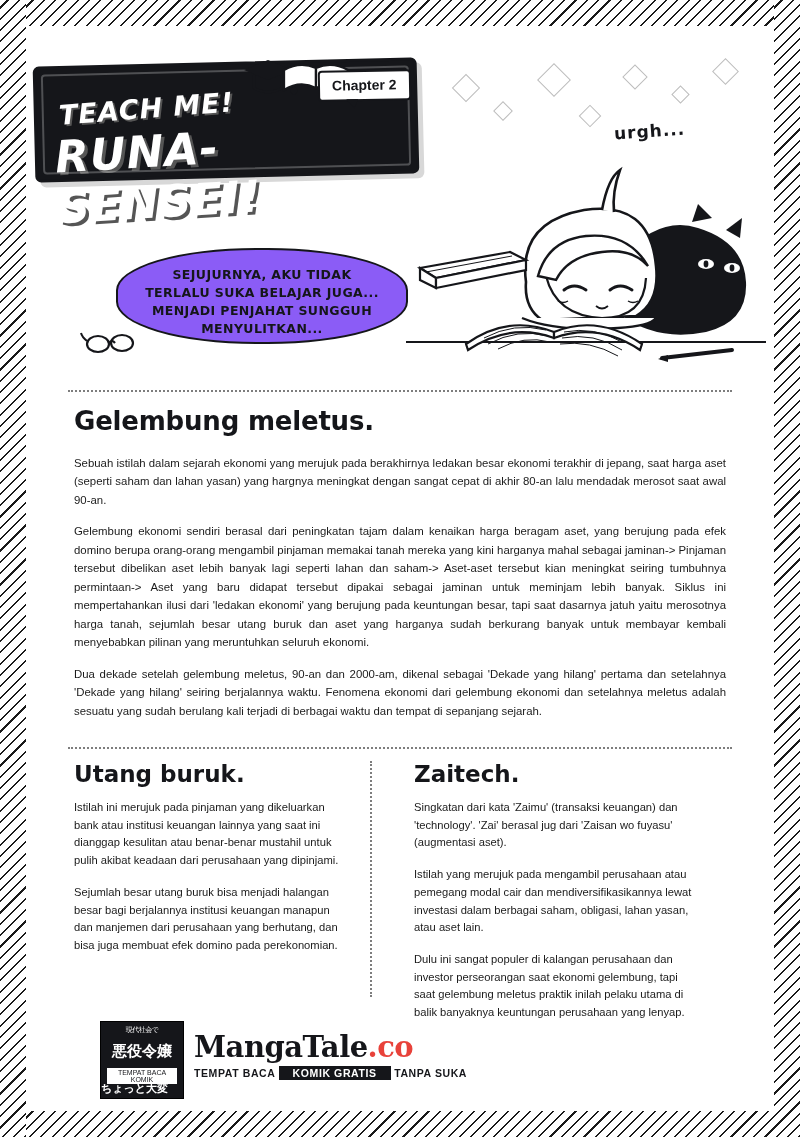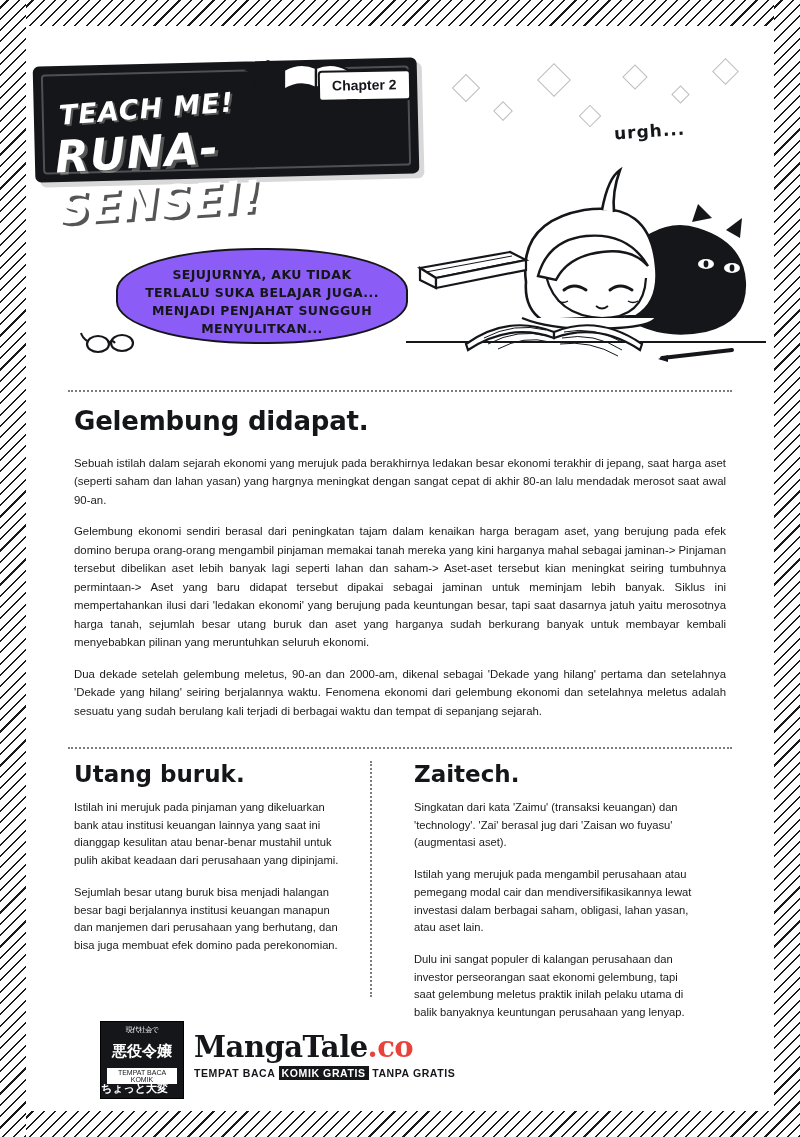--- a/index.html
+++ b/index.html
@@ -261,21 +261,21 @@
     line-height: 1;
   }
   .brand-name .co { color: #e8423a; }
   .brand-sub {
     margin-top: 5px;
     font-size: 10.5px;
     font-weight: bold;
     letter-spacing: 0.6px;
     color: #15161a;
   }
-  .brand-sub .hl { background: #15161a; color: #fff; padding: 1px 3px; }
+  .brand-sub .hl { background: #15161a; color: #fff; padding: 1px 14px; }
 </style>
 </head>
 <body>
 
 <div class="page">
 
   <div class="hatch hatch-top"></div>
   <div class="hatch hatch-bottom"></div>
   <div class="hatch hatch-left"></div>
   <div class="hatch hatch-right"></div>
@@ -384,21 +384,21 @@
         <ellipse cx="18" cy="18" rx="11" ry="8" fill="#fff" stroke="#15161a" stroke-width="2.2"></ellipse>
         <ellipse cx="42" cy="17" rx="11" ry="8" fill="#fff" stroke="#15161a" stroke-width="2.2"></ellipse>
         <path d="M29,17 q3,-4 6,0" stroke="#15161a" stroke-width="2.2" fill="none"></path>
         <path d="M7,15 q-5,-4 -6,-8" stroke="#15161a" stroke-width="2" fill="none"></path>
       </svg>
     </div>
 
     <div class="dotted" style="left:42px; top:364px; width:664px;"></div>
 
     <div class="content">
-      <div class="sec-title" style="margin:0 0 18px 48px;">Gelembung didapat.</div>
+      <div class="sec-title" style="margin:0 0 18px 48px;">Gelembung meletus.</div>
 
       <div style="margin:4px 48px;">
         <p class="para">Sebuah istilah dalam sejarah ekonomi yang merujuk pada berakhirnya ledakan besar ekonomi terakhir di jepang, saat harga aset (seperti saham dan lahan yasan) yang hargnya meningkat dengan sangat cepat di akhir 80-an lalu mendadak merosot saat awal 90-an.</p>
         <p class="para">Gelembung ekonomi sendiri berasal dari peningkatan tajam dalam kenaikan harga beragam aset, yang berujung pada efek domino berupa orang-orang mengambil pinjaman memakai tanah mereka yang kini harganya mahal sebagai jaminan-&gt; Pinjaman tersebut dibelikan aset lebih banyak lagi seperti lahan dan saham-&gt; Aset-aset tersebut kian meningkat seiring tumbuhnya permintaan-&gt; Aset yang baru didapat tersebut dipakai sebagai jaminan untuk meminjam lebih banyak. Siklus ini mempertahankan ilusi dari 'ledakan ekonomi' yang berujung pada keuntungan besar, tapi saat dasarnya jatuh yaitu merosotnya harga tanah, sejumlah besar utang buruk dan aset yang harganya sudah berkurang banyak untuk membayar kembali menyebabkan pilinan yang meruntuhkan seluruh ekonomi.</p>
         <p class="para">Dua dekade setelah gelembung meletus, 90-an dan 2000-am, dikenal sebagai 'Dekade yang hilang' pertama dan setelahnya 'Dekade yang hilang' seiring berjalannya waktu. Fenomena ekonomi dari gelembung ekonomi dan setelahnya meletus adalah sesuatu yang sudah berulang kali terjadi di berbagai waktu dan tempat di sepanjang sejarah.</p>
       </div>
 
       <div style="position:relative; height:28px;">
         <div class="dotted" style="left:42px; top:14px; width:664px;"></div>
       </div>
@@ -429,19 +429,19 @@
         <div class="cover-line-d">ちょっと大変</div>
       </div>
 
       <div class="brand">
         <div class="brand-name">
           <span>MangaTale</span><span class="co">.co</span>
         </div>
         <div class="brand-sub">
           <span>TEMPAT BACA</span>
           <span class="hl">KOMIK GRATIS</span>
-          <span>TANPA GRATIS</span>
+          <span>TANPA SUKA</span>
         </div>
       </div>
     </div>
 
   </div>
 </div>
 
 </body></html>

